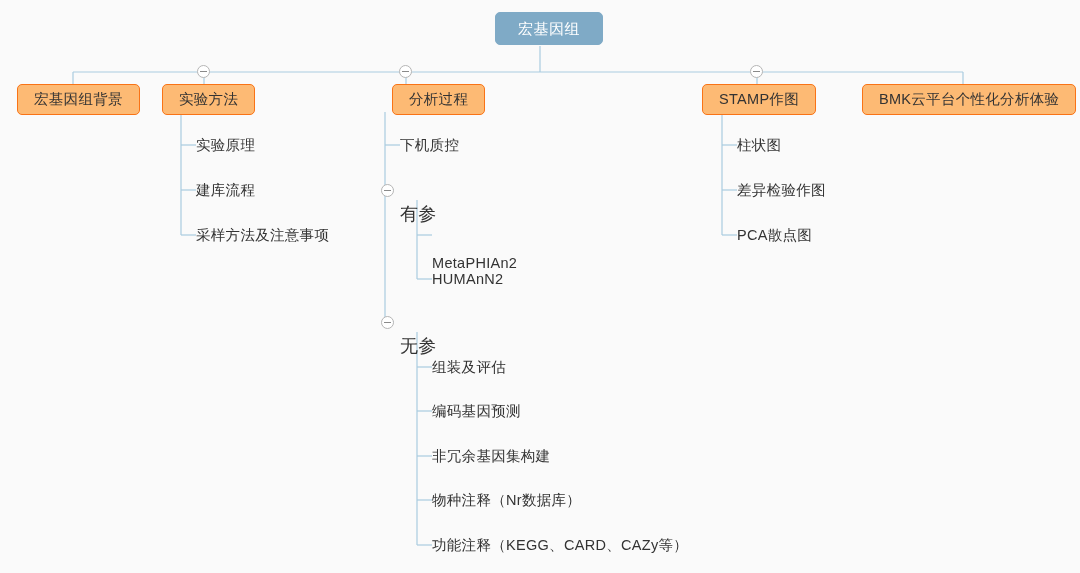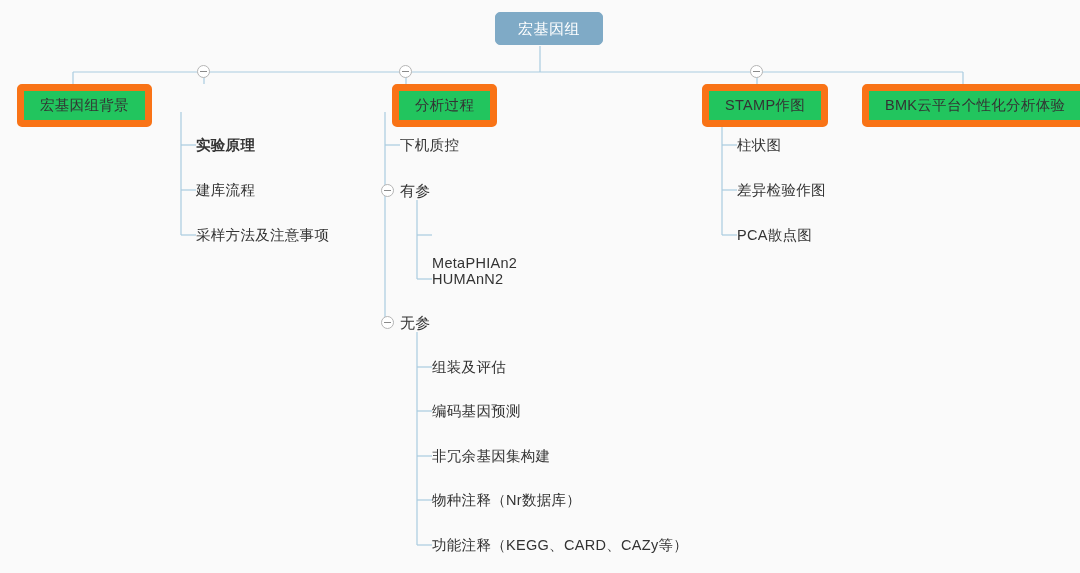--- a/index.html
+++ b/index.html
@@ -38,42 +38,43 @@
   .node-root {
     background: #7faac6;
     color: #ffffff;
     border: 1px solid #7faac6;
     border-radius: 5px;
     font-size: 15px;
     padding: 8px 22px;
     letter-spacing: 0.5px;
   }
   .node-box {
-    background: #22c55e;
+    background: #fdba74;
     color: #333333;
-    border: 7px solid #f97316;
+    border: 1px solid #f97316;
     border-radius: 5px;
     font-size: 14.5px;
     padding: 7px 16px;
     letter-spacing: 0.3px;
     text-align: right;
   }
   .node-leaf {
     background: transparent;
     color: #333333;
     font-size: 14.5px;
     padding: 0;
     letter-spacing: 0.3px;
   }
   .node-branch {
     background: transparent;
     color: #333333;
-    font-size: 15px;
+    font-size: 18px;
     padding: 0;
     letter-spacing: 0.3px;
+    margin-top: 22px;
   }
   
   .toggle {
     position: absolute;
     width: 13px;
     height: 13px;
     border: 1px solid #b5b5b5;
     border-radius: 50%;
     background: #ffffff;
     box-sizing: border-box;
@@ -132,22 +133,23 @@
       <path d="M722,145 L737,145"></path>
       <path d="M722,190 L737,190"></path>
       <path d="M722,235 L737,235"></path>
     </g>
   </svg>
 
   <div class="node node-root" style="left:495px; top:12px;">宏基因组</div>
 
   <div class="node node-box" style="left:17px; top:84px;">宏基因组背景</div>
 
+  <div class="node node-box" style="left:162px; top:84px;">实验方法</div>
   <div class="toggle" style="left:197px; top:65px;"></div>
-  <div class="node node-leaf" style="left:196px; top:138px;font-weight:bold;">实验原理</div>
+  <div class="node node-leaf" style="left:196px; top:138px;">实验原理</div>
   <div class="node node-leaf" style="left:196px; top:183px;">建库流程</div>
   <div class="node node-leaf" style="left:196px; top:228px;">采样方法及注意事项</div>
 
   <div class="node node-box" style="left:364px; top:84px;margin-left:28px;">分析过程</div>
   <div class="toggle" style="left:399px; top:65px;"></div>
 
   <div class="node node-leaf" style="left:400px; top:138px;">下机质控</div>
 
   <div class="node node-branch" style="left:400px; top:183px;">有参</div>
   <div class="toggle" style="left:381px; top:184px;"></div>

